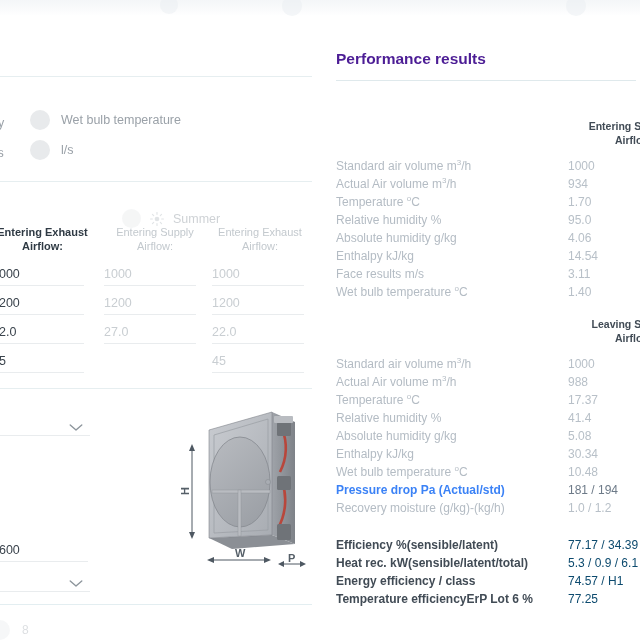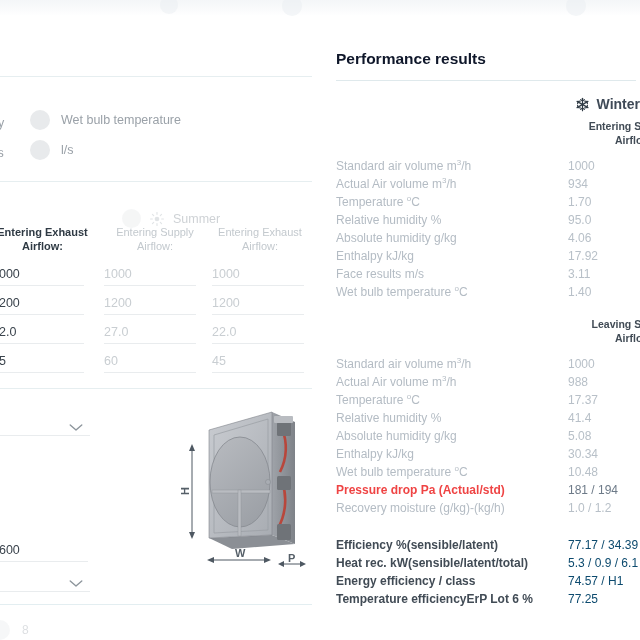--- a/index.html
+++ b/index.html
@@ -98,21 +98,21 @@
 
   .dim-letter {
     position: absolute; font-size: 11px; color: #555f68; font-weight: 600;
   }
 
   
   .right-panel { position: absolute; left: 320px; top: 0; width: 320px; height: 640px; }
 
   .results-title {
     position: absolute; left: 16px; top: 50px;
-    font-size: 15.5px; color: #0f172a; font-weight: 600;
+    font-size: 15.5px; color: #4c1d95; font-weight: 600;
   }
   .title-rule {
     position: absolute; left: 16px; top: 80px; width: 300px; height: 1px;
     background: #dfe9ec;
   }
 
   .season-head {
     position: absolute; right: 0px; top: 96px;
     display: flex; align-items: center; gap: 7px;
     justify-content: flex-end;
@@ -130,21 +130,21 @@
   .res-label {
     position: absolute; left: 0; top: 0;
     font-size: 12px; white-space: nowrap;
   }
   .res-value {
     position: absolute; left: 232px; top: 0;
     font-size: 12px; white-space: nowrap;
   }
   .dim   { color: #b4bcc4; }
   .dim-v { color: #b8c0c8; }
-  .strong   { color: #ef4444; font-weight: 700; }
+  .strong   { color: #3b82f6; font-weight: 700; }
   .strong-v { color: #6d7a88; }
   .semi     { color: #414b55; font-weight: 600; }
   .semi-v   { color: #0c4a6e; }
 
   sup { font-size: 8px; vertical-align: super; line-height: 0; }
 </style>
 </head>
 <body>
 
 <div id="page">
@@ -211,21 +211,20 @@
 
     <div class="inp active" style="left:-8px;top:273px;width:92px;">1200</div>
     <div class="inp inactive" style="left:104px;top:273px;width:92px;">1200</div>
     <div class="inp inactive" style="left:212px;top:273px;width:92px;">1200</div>
 
     <div class="inp active" style="left:-8px;top:302px;width:92px;">22.0</div>
     <div class="inp inactive" style="left:104px;top:302px;width:92px;">27.0</div>
     <div class="inp inactive" style="left:212px;top:302px;width:92px;">22.0</div>
 
     <div class="inp active" style="left:-8px;top:331px;width:92px;">45</div>
-    <div class="inp inactive" style="left:104px;top:331px;width:92px;">60</div>
     <div class="inp inactive" style="left:212px;top:331px;width:92px;">45</div>
 
     <div class="lp-divider" style="left:0px;top:372px;width:312px;"></div>
 
     <div class="sel" style="left:-10px;top:392px;width:100px;">
       <span>
         <svg class="chev" viewBox="0 0 24 14" fill="none" stroke="#8d959c" stroke-width="2.1" stroke-linecap="round" stroke-linejoin="round">
           <polyline points="3,3 12,11 21,3"></polyline>
         </svg>
       </span>
@@ -304,36 +303,20 @@
     <span class="dim-letter" style="left:3px;top:81px;transform:rotate(-90deg);">H</span>
     <span class="dim-letter" style="left:57px;top:143px;">W</span>
     <span class="dim-letter" style="left:110px;top:148px;">P</span>
   </div>
 
   <div class="right-panel">
 
     <div class="results-title">Performance results</div>
     <div class="title-rule"></div>
 
-    <div class="season-head" style="right:0px;top:96px;width:320px;">
-      <span>
-        <svg class="snow-ico" viewBox="0 0 24 24" fill="none" stroke="#2f3a44" stroke-width="1.9" stroke-linecap="round">
-          <line x1="12" y1="2" x2="12" y2="22"></line>
-          <line x1="3.3" y1="7" x2="20.7" y2="17"></line>
-          <line x1="3.3" y1="17" x2="20.7" y2="7"></line>
-          <polyline points="9,4.2 12,6.4 15,4.2"></polyline>
-          <polyline points="9,19.8 12,17.6 15,19.8"></polyline>
-          <polyline points="4.2,10.7 4.9,7.2 8.4,6.6"></polyline>
-          <polyline points="19.8,13.3 19.1,16.8 15.6,17.4"></polyline>
-          <polyline points="4.2,13.3 4.9,16.8 8.4,17.4"></polyline>
-          <polyline points="19.8,10.7 19.1,7.2 15.6,6.6"></polyline>
-        </svg>
-      </span>
-      <span class="season-head-label">Winter</span>
-    </div>
 
     <div class="airflow-head" style="top:119px;">
       <div>Entering Sup</div>
       <div>Airflow:</div>
     </div>
 
     <div class="res-row" style="top:159px;">
       <span class="res-label dim"><span>Standard air volume m<sup>3</sup>/h</span></span>
       <span class="res-value dim-v">1000</span>
     </div>
@@ -348,21 +331,21 @@
     <div class="res-row" style="top:213px;">
       <span class="res-label dim"><span>Relative humidity %</span></span>
       <span class="res-value dim-v">95.0</span>
     </div>
     <div class="res-row" style="top:231px;">
       <span class="res-label dim"><span>Absolute humidity g/kg</span></span>
       <span class="res-value dim-v">4.06</span>
     </div>
     <div class="res-row" style="top:249px;">
       <span class="res-label dim"><span>Enthalpy kJ/kg</span></span>
-      <span class="res-value dim-v">17.92</span>
+      <span class="res-value dim-v">14.54</span>
     </div>
     <div class="res-row" style="top:267px;">
       <span class="res-label dim"><span>Face results m/s</span></span>
       <span class="res-value dim-v">3.11</span>
     </div>
     <div class="res-row" style="top:285px;">
       <span class="res-label dim"><span>Wet bulb temperature <sup>o</sup>C</span></span>
       <span class="res-value dim-v">1.40</span>
     </div>
 

